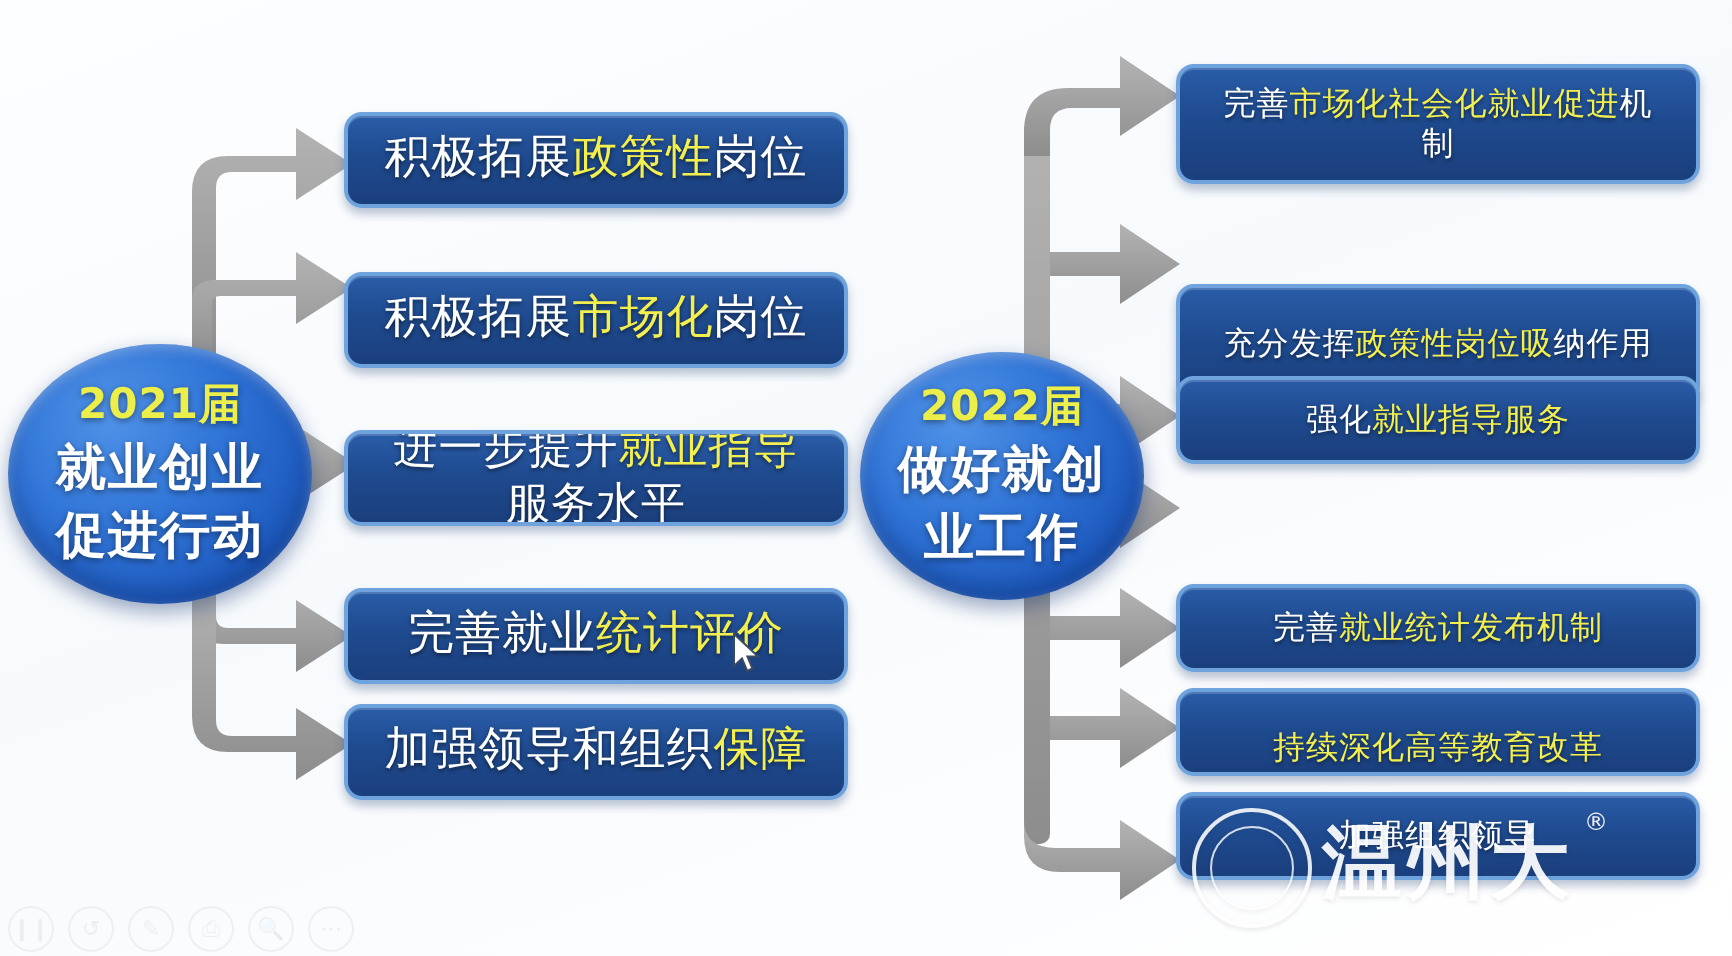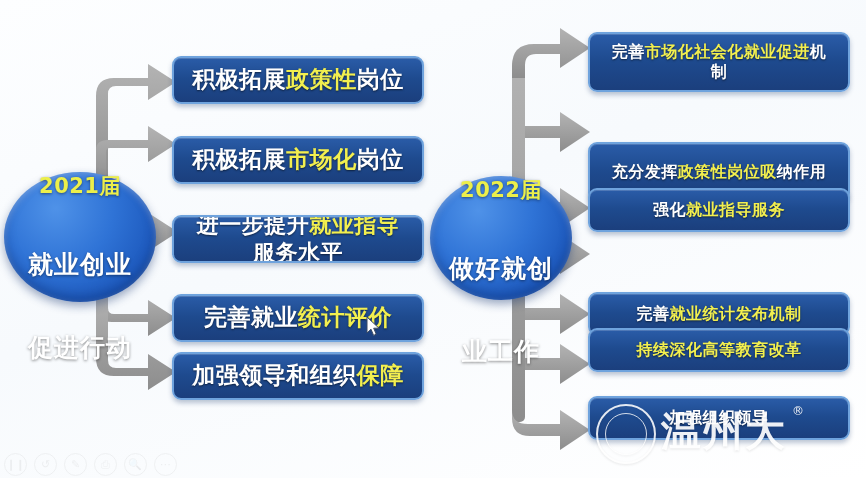--- a/index.html
+++ b/index.html
@@ -22,21 +22,21 @@
   .box{
     position:absolute;z-index:3;
     box-sizing:border-box;
     background:linear-gradient(180deg,#2a5ca8 0%,#1e4a8e 48%,#1b3f7d 100%);
     border:2px solid #6fa3dd;
     border-radius:9px;
     box-shadow:0 3px 5px rgba(30,60,110,.30), inset 0 1px 0 rgba(255,255,255,.18);
     display:flex;align-items:center;justify-content:center;
     text-align:center;
     color:#ffffff;
-    font-weight:bold;
+    font-weight:normal;
     letter-spacing:.5px;
     line-height:1.28;
     padding:2px 16px;
     text-shadow:0 1px 2px rgba(0,0,0,.55);
     overflow:hidden;
   }
   .box .txt{display:block;}
   .hl{color:#f2ef4f;}   
   .all-org{color:#f08a2a;}
   .all-hl{color:#f2ef4f;}
@@ -45,24 +45,23 @@
   .lbox{width:252px;height:48px;left:172px;font-size:23px;}
   
   .rbox{width:262px;height:44px;left:588px;font-size:16px;}
   .rbox.tall{height:60px;}
 
   
   .circle{
     position:absolute;z-index:4;border-radius:50%;
     background:radial-gradient(circle at 34% 28%, #4f92e8 0%, #2f73d6 42%, #1f5cc0 72%, #17489c 100%);
     box-shadow:0 4px 10px rgba(20,50,110,.42), inset 0 2px 6px rgba(255,255,255,.30), inset 0 -6px 12px rgba(0,30,90,.35);
-    display:flex;flex-direction:column;align-items:center;
+    display:flex;flex-direction:column;align-items:center;justify-content:center;
     text-align:center;color:#ffffff;font-weight:bold;
     text-shadow:0 1px 3px rgba(0,0,0,.45);
-    gap:48px;
   }
   .circle .yr{color:#ecef4a;font-size:21px;line-height:1.35;letter-spacing:.5px;}
   .circle .ln{font-size:25px;line-height:1.38;letter-spacing:1px;}
 
   #circle-left{left:4px;top:172px;width:152px;height:130px;}
   #circle-right{left:430px;top:176px;width:142px;height:124px;}
 
   
   .watermark{
     position:absolute;z-index:6;pointer-events:none;
@@ -211,21 +210,21 @@
     </span>
   </div>
 
 
   <div class="box rbox" style="top:292px;">
     <span class="txt">
       <span>完善</span><span class="hl">就业统计发布机制</span><span></span>
     </span>
   </div>
 
-  <div class="box rbox" style="top:328px;">
+  <div class="box rbox" style="top:344px;align-items:flex-end;">
     <span class="txt">
       <span></span><span class="all-hl">持续深化高等教育改革</span><span></span>
     </span>
   </div>
 
   <div class="box rbox" style="top:396px;">
     <span class="txt">
       <span>加强组织领导</span><span class="hl"></span><span></span>
     </span>
   </div>

